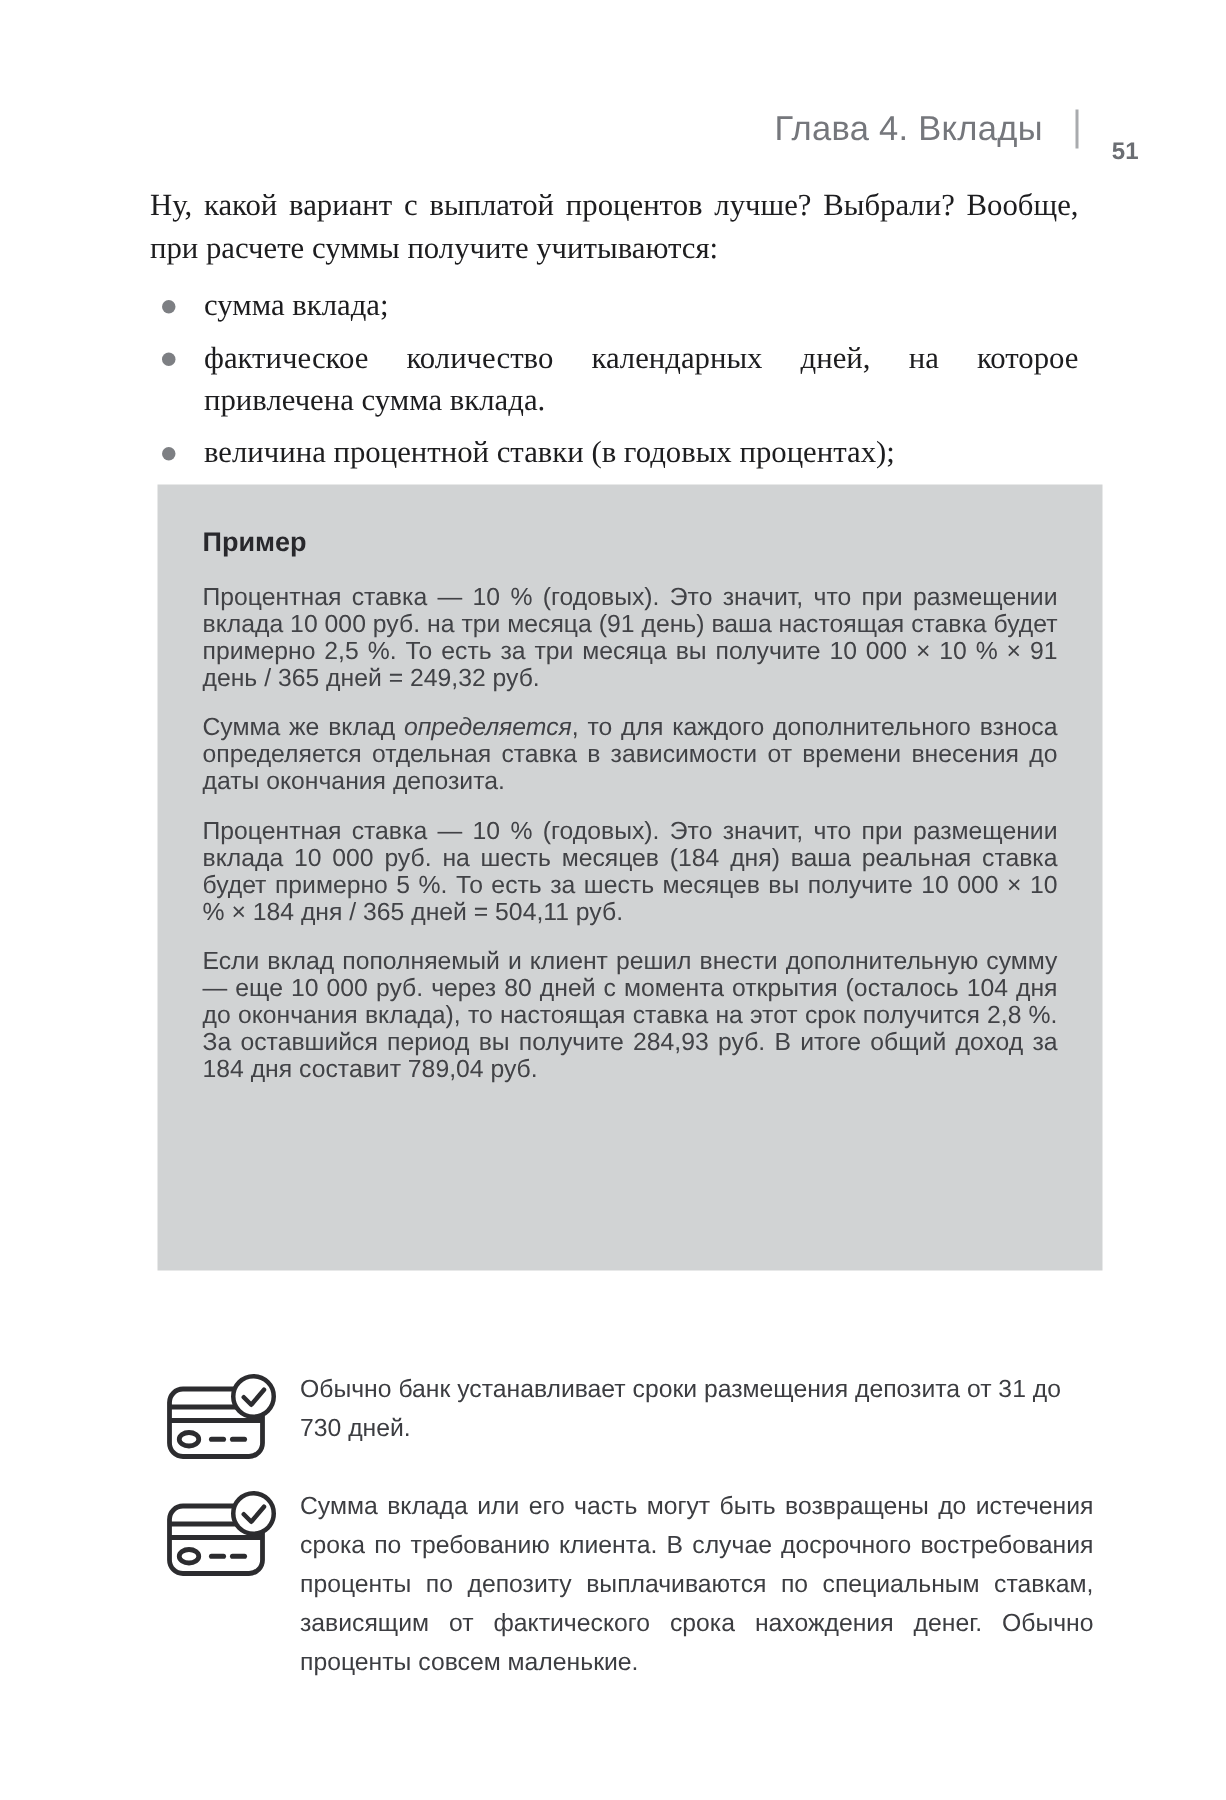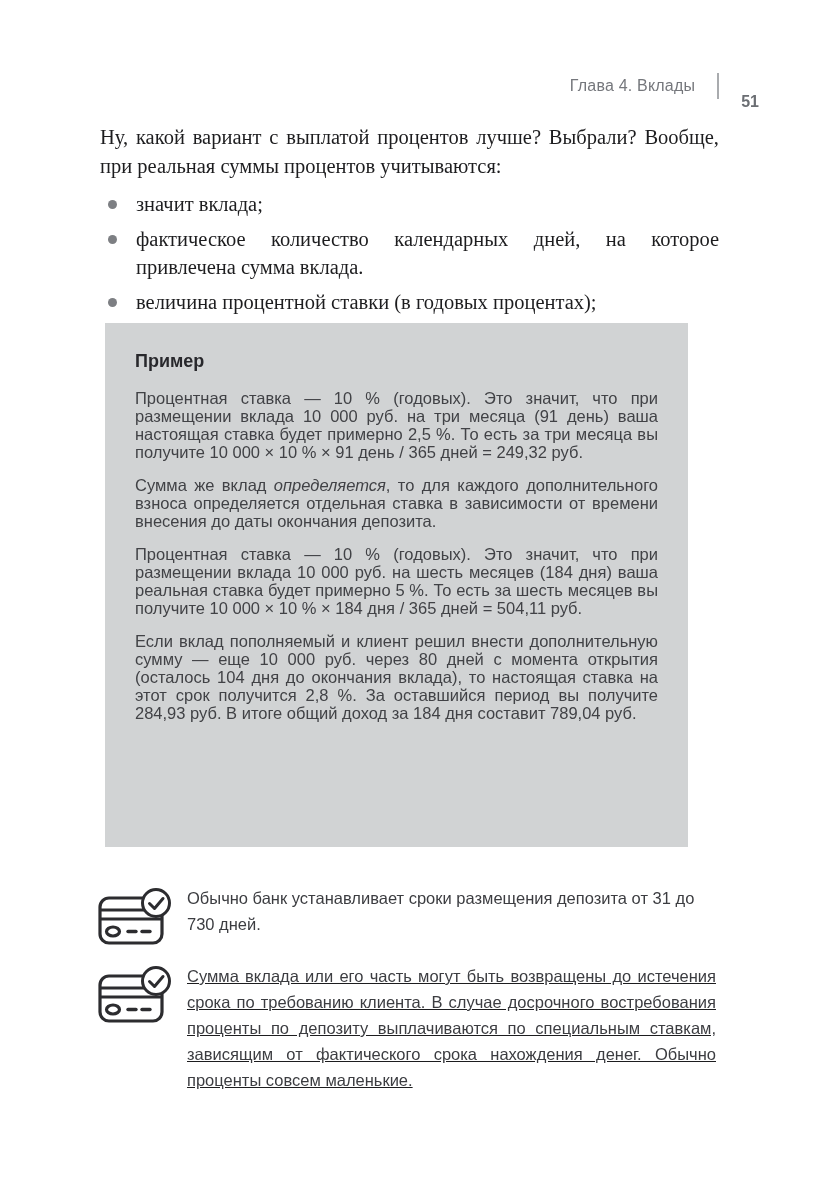--- a/index.html
+++ b/index.html
@@ -13,21 +13,21 @@
   .page { position: relative; width: 817px; height: 1200px; }
 
   
   .running-head {
     position: absolute;
     top: 60px; right: 58px;
     display: flex; align-items: center;
     font-family: "Liberation Sans", "DejaVu Sans", sans-serif;
   }
   .chapter-label {
-    font-size: 16px; color: #75777c; letter-spacing: .2px;
+    font-size: 23px; color: #75777c; letter-spacing: .2px;
   }
   .head-divider {
     width: 2px; height: 26px; background: #a9abae;
     margin: 0 22px;
   }
   .page-number {
     font-size: 16px; font-weight: 700; color: #6b6e73; margin-top: 33px;
   }
 
   
@@ -53,21 +53,21 @@
   }
   .bullet-dot {
     position: absolute; left: 8px; top: 10px;
     width: 9px; height: 9px; border-radius: 50%;
     background: #7d7f83;
   }
 
   
   .example-box {
     position: absolute;
-    top: 323px; left: 105px; width: 583px; height: 524px;
+    top: 323px; left: 105px; width: 630px; height: 524px;
     background: #d1d3d4;
     padding: 28px 30px 28px 30px;
     font-family: "Liberation Sans", "DejaVu Sans", sans-serif;
     color: #414246;
   }
   .example-title {
     font-size: 18px; font-weight: 700; color: #28282c;
     margin-bottom: 17px;
     font-family: "Liberation Sans", "DejaVu Sans", sans-serif;
   }
@@ -75,25 +75,26 @@
     font-size: 16.5px; line-height: 18px;
     text-align: justify;
     margin-bottom: 15px;
   }
   .example-box p:last-child { margin-bottom: 10px; }
   .italic { font-style: italic; }
 
   
   .note {
     position: absolute;
-    left: 96px; width: 620px;
+    left: 109px; width: 620px;
     display: flex;
+    margin-top: 28px;
   }
   .note-1 { top: 885px; }
-  .note-2 { top: 963px; text-decoration: underline; }
+  .note-2 { top: 963px; }
   .note-icon {
     flex: 0 0 78px;
     width: 78px; height: 64px;
     margin-right: 13px; margin-top: 2px;
   }
   .note-text {
     font-family: "Liberation Sans", "DejaVu Sans", sans-serif;
     font-size: 16.5px; line-height: 26px;
     color: #3c3d41;
     text-align: justify;
@@ -104,26 +105,26 @@
 <body>
 
 <div class="page">
 
   <div class="running-head">
     <span class="chapter-label">Глава 4. Вклады</span>
     <span class="head-divider"></span>
     <span class="page-number">51</span>
   </div>
 
-  <p class="intro">Ну, какой вариант с выплатой процентов лучше? Выбрали? Вообще, при реальная суммы процентов учитываются:</p>
+  <p class="intro">Ну, какой вариант с выплатой процентов лучше? Выбрали? Вообще, при расчете суммы получите учитываются:</p>
 
   <ul class="bullet-list">
     <li class="bullet-item">
       <span class="bullet-dot"></span>
-      <span>значит вклада;</span>
+      <span>сумма вклада;</span>
     </li>
     <li class="bullet-item">
       <span class="bullet-dot"></span>
       <span>фактическое количество календарных дней, на которое привлечена сумма вклада.</span>
     </li>
     <li class="bullet-item">
       <span class="bullet-dot"></span>
       <span>величина процентной ставки (в годовых процентах);</span>
     </li>
   </ul>

